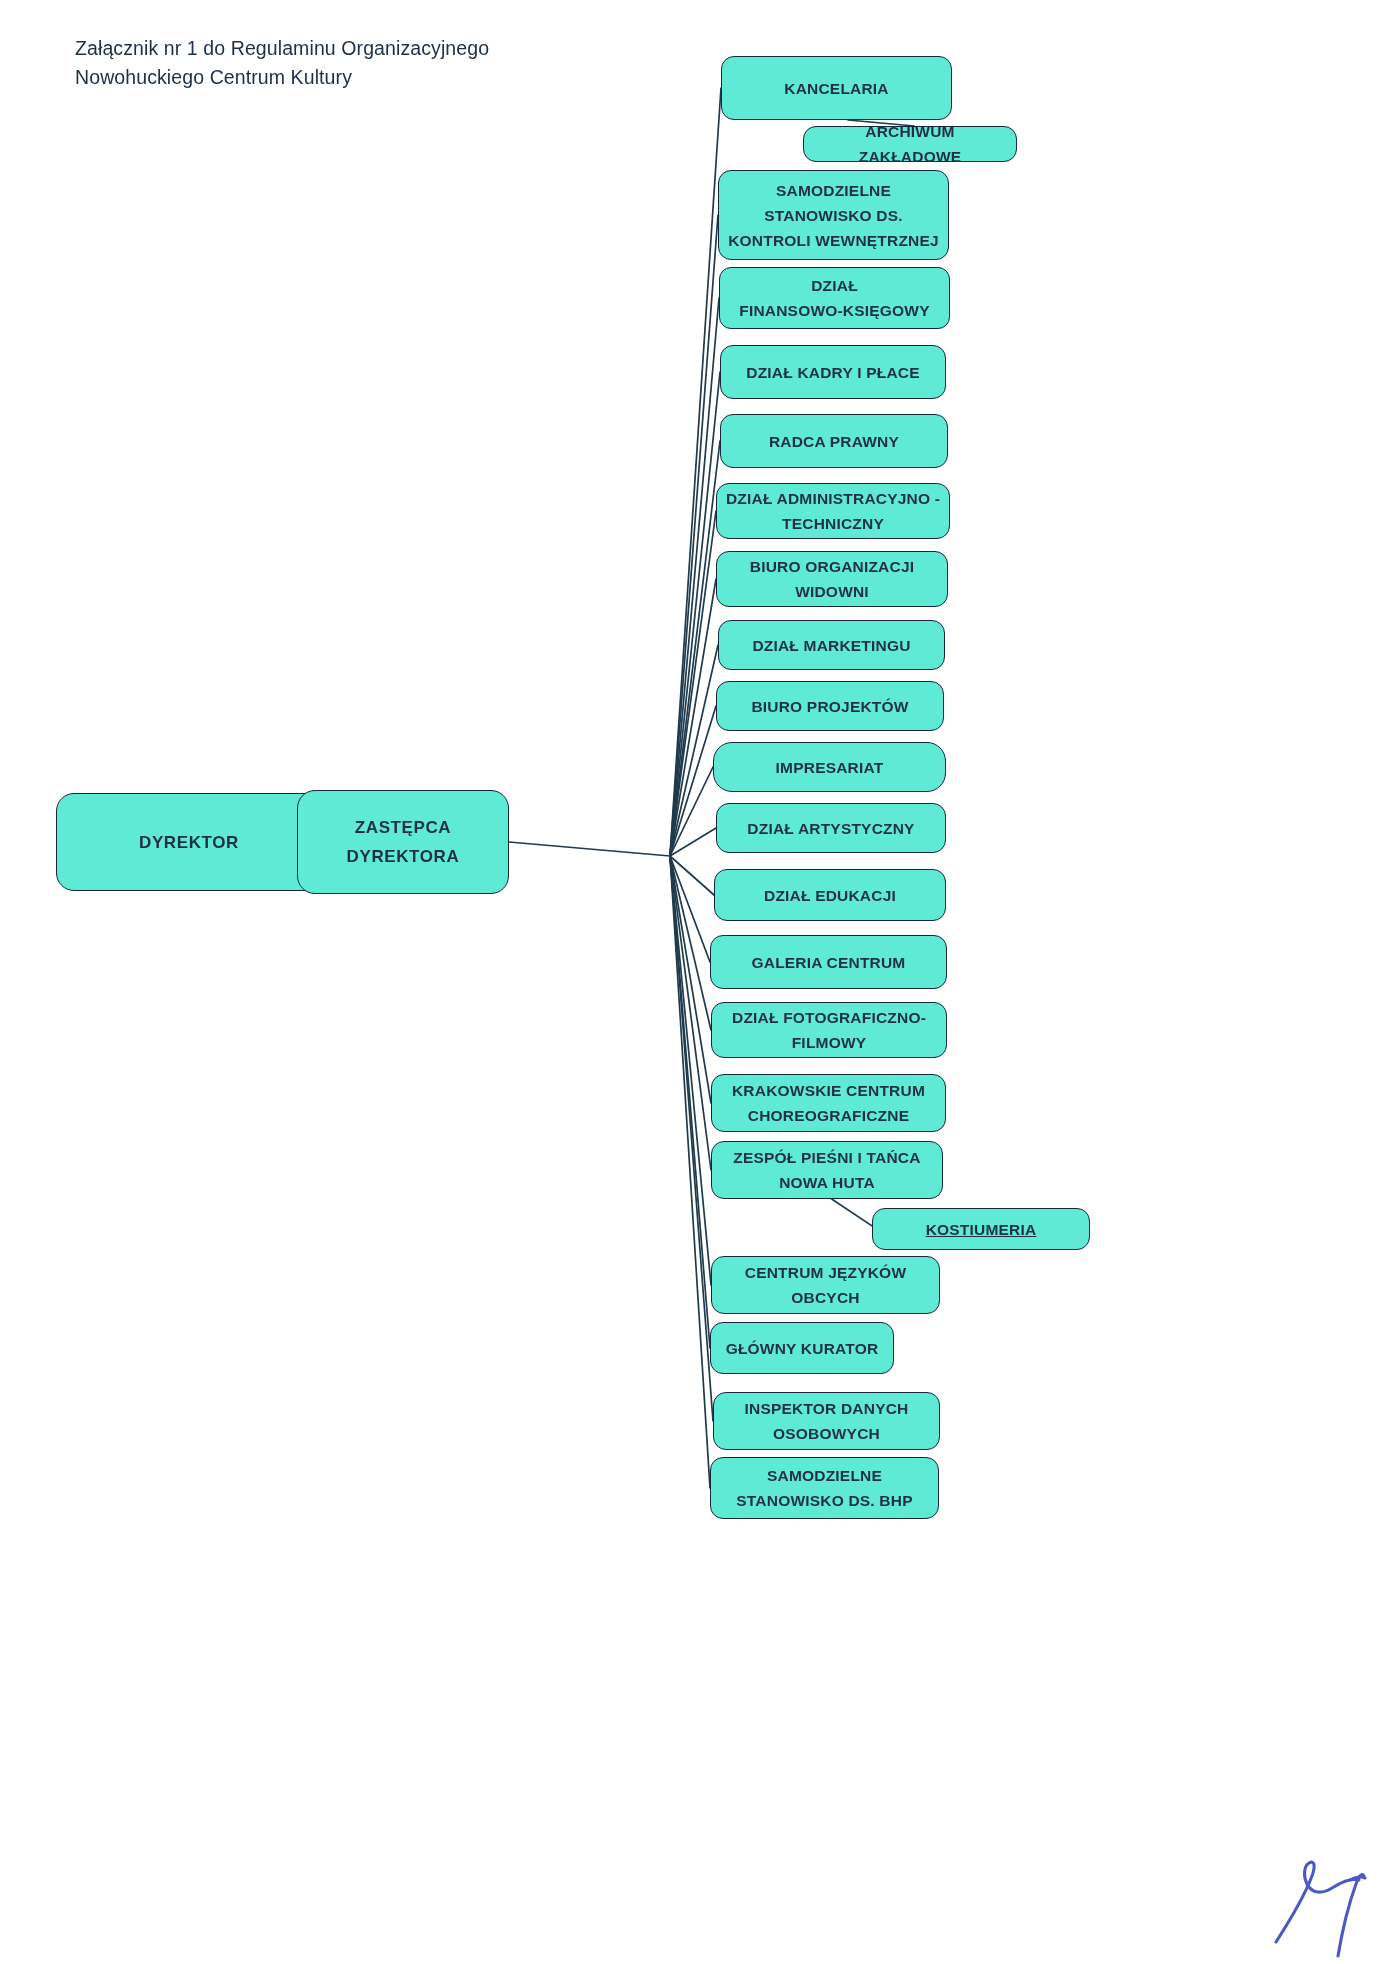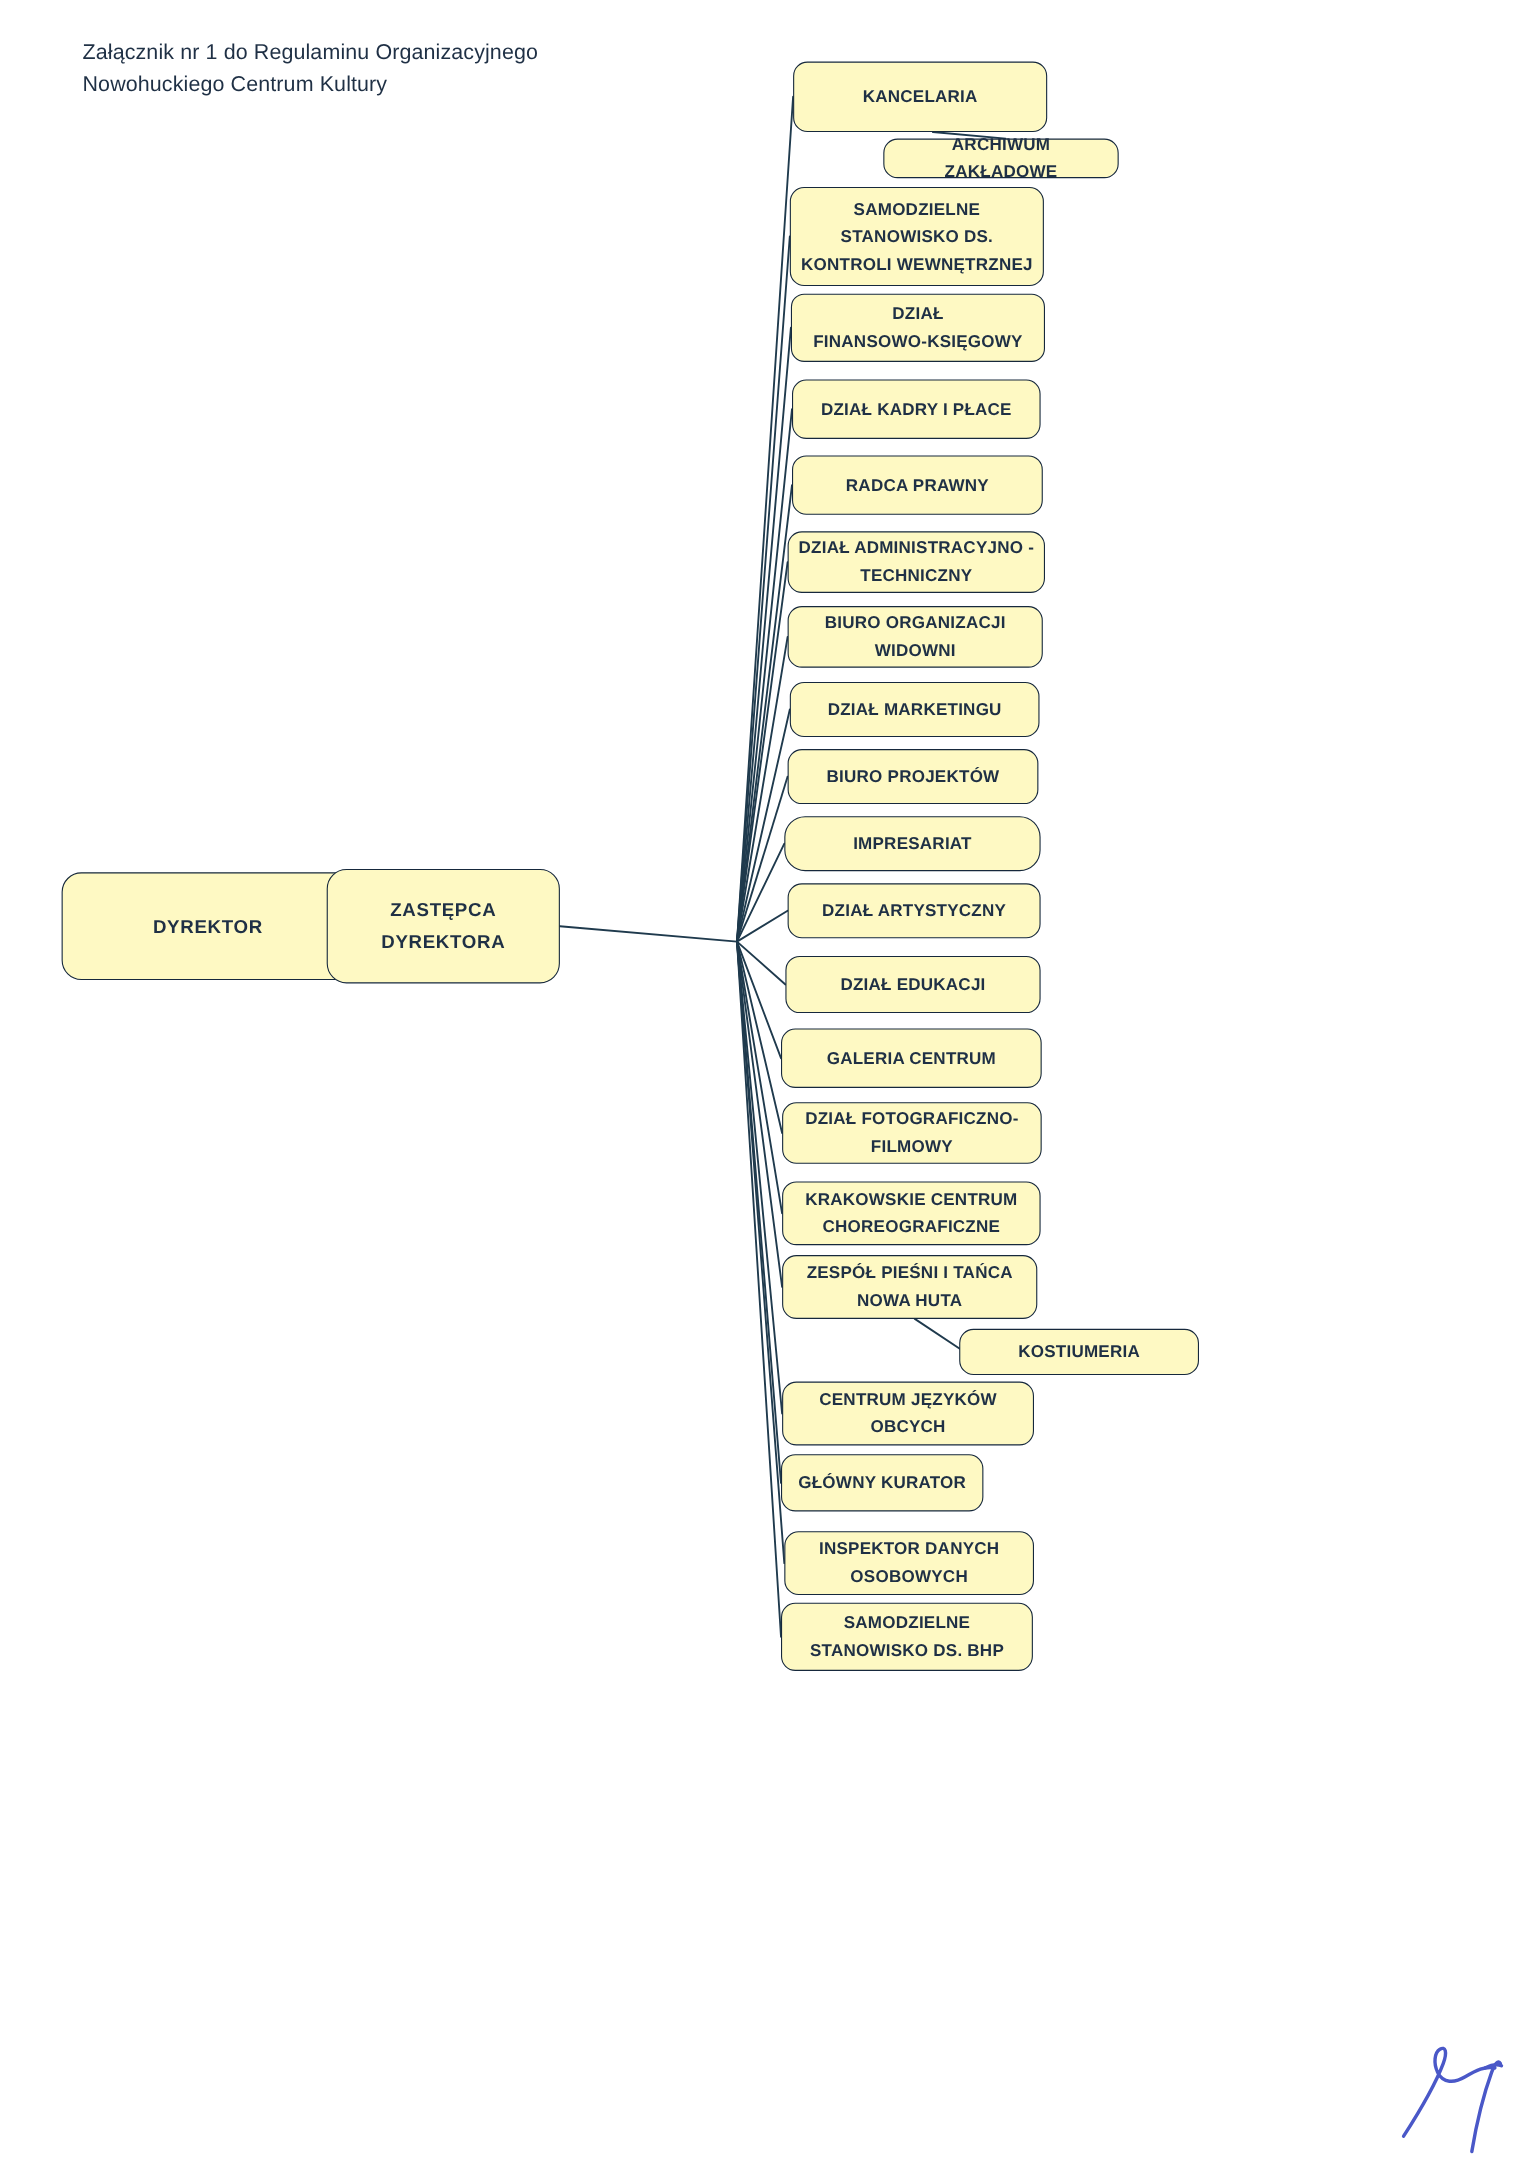--- a/index.html
+++ b/index.html
@@ -38,21 +38,21 @@
     color: #1f3045;
     font-weight: 400;
     letter-spacing: 0.1px;
     white-space: pre;
   }
   .node {
     position: absolute;
     box-sizing: border-box;
     border: 1.7px solid #16283c;
     border-radius: 13px;
-    background: #fef9c3;
+    background: #5eead4;
     display: flex;
     align-items: center;
     justify-content: center;
     text-align: center;
     font-weight: bold;
     font-size: 15.5px;
     line-height: 25px;
     letter-spacing: 0.2px;
     color: #1f3045;
     padding: 2px 8px;
@@ -132,21 +132,21 @@
       <div class="node" style="left: 713px; top: 742px; width: 233px; height: 50px; border-radius: 19px;">IMPRESARIAT</div>
       <div class="node" style="left: 716px; top: 803px; width: 230px; height: 50px;">DZIAŁ ARTYSTYCZNY</div>
       <div class="node" style="left: 714px; top: 869px; width: 232px; height: 52px;">DZIAŁ EDUKACJI</div>
       <div class="node" style="left: 710px; top: 935px; width: 237px; height: 54px;">GALERIA CENTRUM</div>
       <div class="node" style="left: 711px; top: 1002px; width: 236px; height: 56px;">DZIAŁ FOTOGRAFICZNO-
 FILMOWY</div>
       <div class="node" style="left: 711px; top: 1074px; width: 235px; height: 58px;">KRAKOWSKIE CENTRUM
 CHOREOGRAFICZNE</div>
       <div class="node" style="left: 711px; top: 1141px; width: 232px; height: 58px;">ZESPÓŁ PIEŚNI I TAŃCA
 NOWA HUTA</div>
-      <div class="node" style="left: 872px; top: 1208px; width: 218px; height: 42px;">KOSTIUMERIA</div>
+      <div class="node" style="left: 872px; top: 1208px; width: 218px; height: 42px; text-decoration: underline;">KOSTIUMERIA</div>
       <div class="node" style="left: 711px; top: 1256px; width: 229px; height: 58px;">CENTRUM JĘZYKÓW
 OBCYCH</div>
       <div class="node" style="left: 710px; top: 1322px; width: 184px; height: 52px;">GŁÓWNY KURATOR</div>
       <div class="node" style="left: 713px; top: 1392px; width: 227px; height: 58px;">INSPEKTOR DANYCH
 OSOBOWYCH</div>
       <div class="node" style="left: 710px; top: 1457px; width: 229px; height: 62px;">SAMODZIELNE
 STANOWISKO DS. BHP</div>
     </div>
 
   <svg class="signature" viewBox="0 0 150 128" xmlns="http://www.w3.org/2000/svg">

